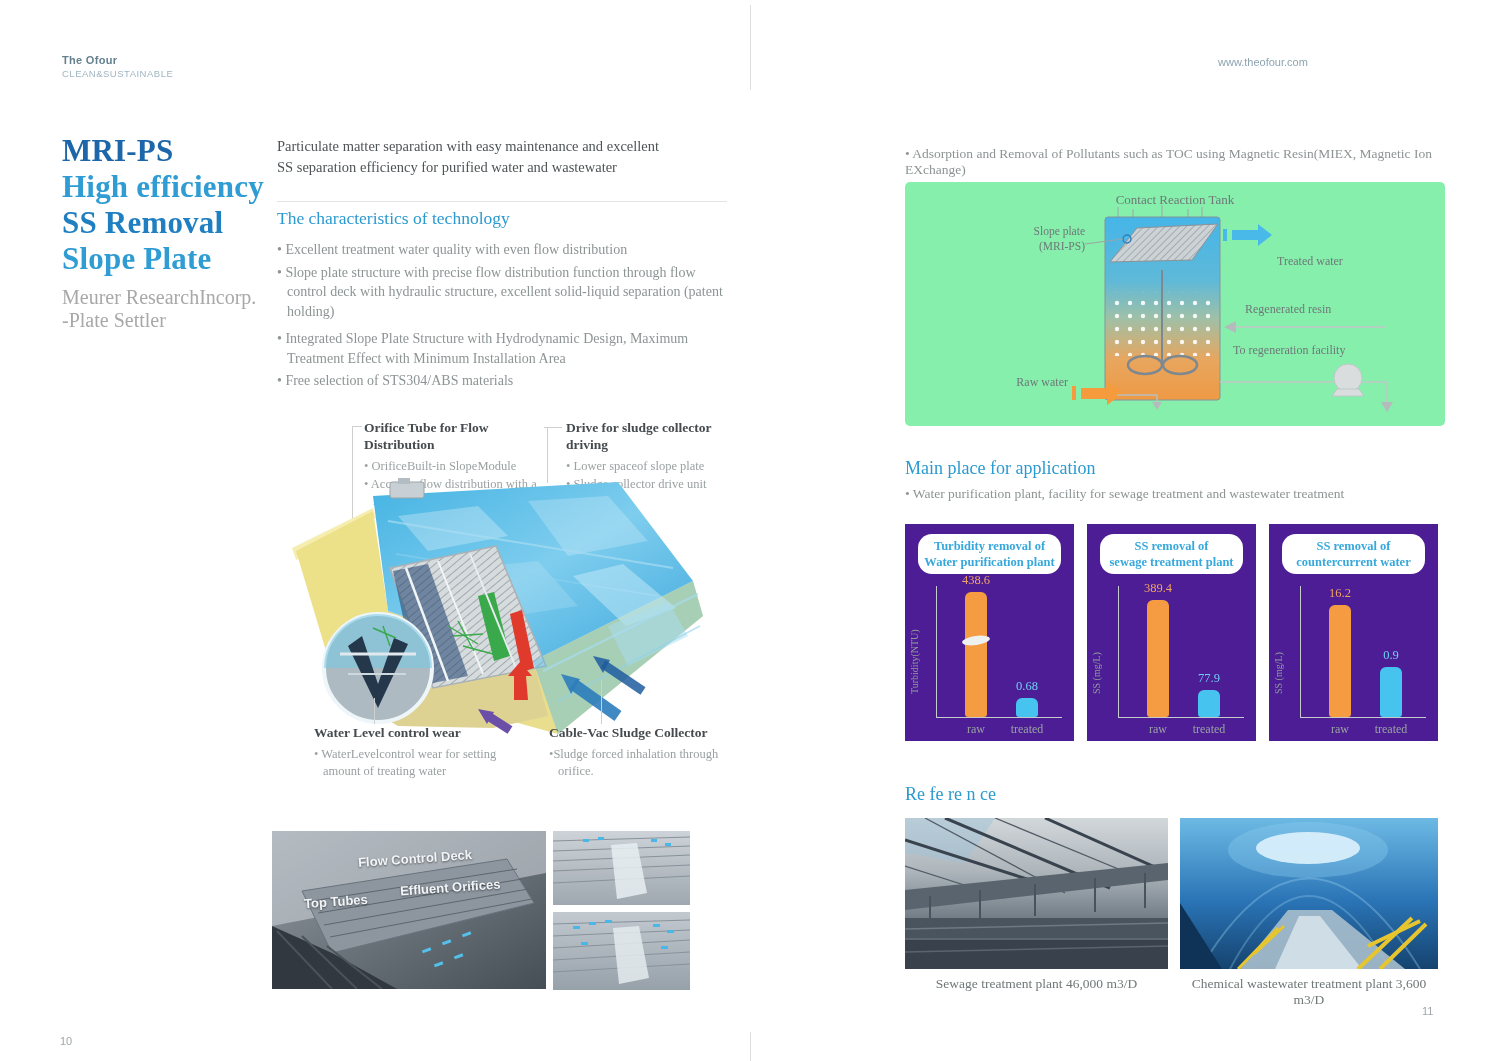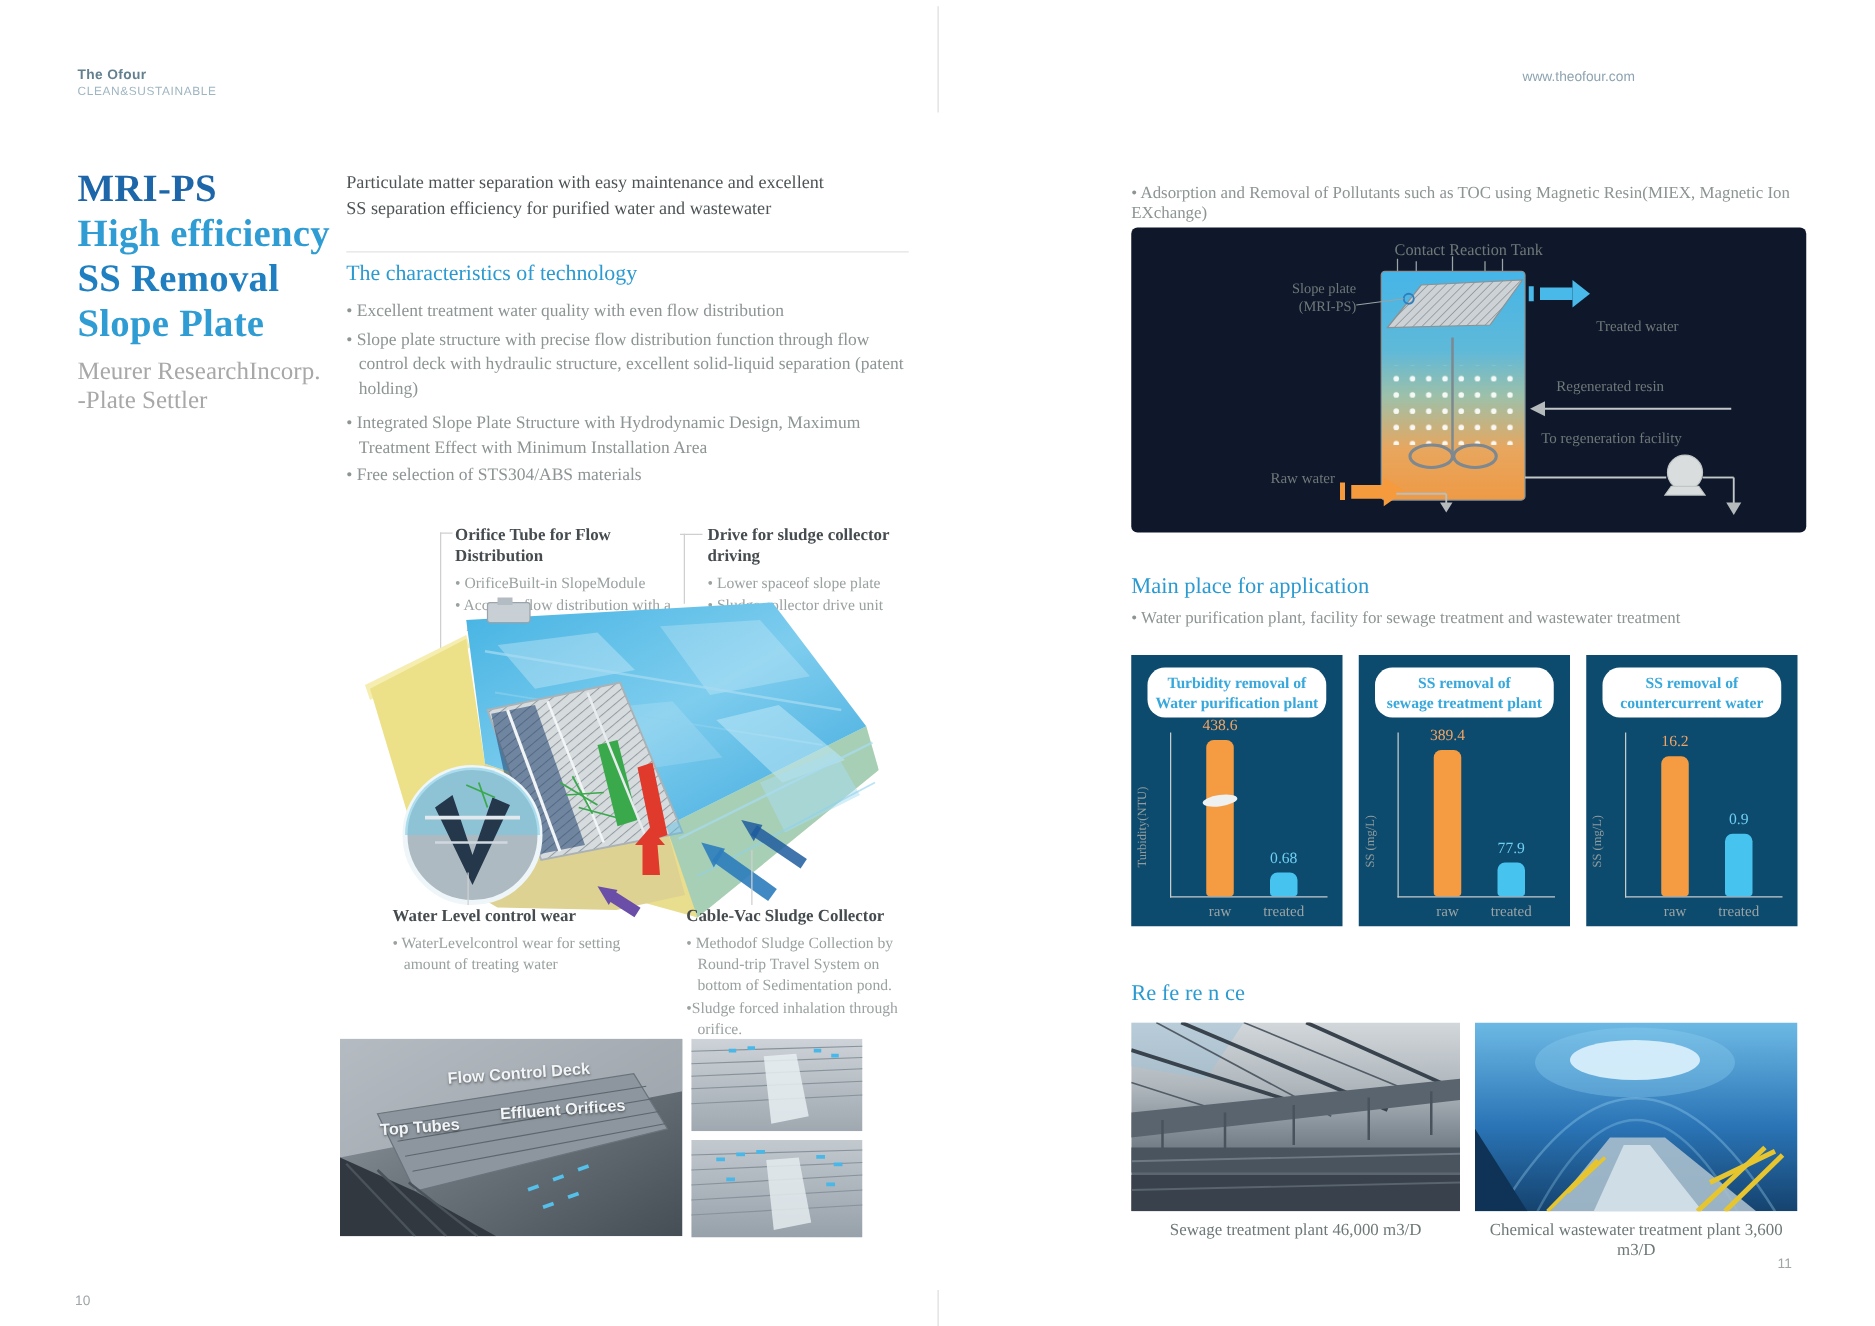--- a/index.html
+++ b/index.html
@@ -28,25 +28,25 @@
   .callout ul{list-style:none;margin:5px 0 0 0;padding:0;font-size:12.5px;line-height:17px;color:#9aa1a1;}
   .callout li{padding-left:9px;text-indent:-9px;margin-bottom:1px;}
   .cline{background:#cfcfcf;}
   
   .photo-label{position:absolute;font-family:"Liberation Sans",sans-serif;font-weight:bold;
     font-size:13px;color:#f2f5f7;text-shadow:0 1px 2px rgba(0,0,0,.5);transform:rotate(-4deg);}
   .caption{top:976px;text-align:center;font-size:13.5px;color:#6e7878;}
   .pagenum{top:1005px;font-size:11px;color:#a0a6a8;}
   
   .top-bullet{left:905px;top:146px;width:575px;font-size:13.5px;color:#8d9494;}
-  .panel{left:905px;top:182px;width:540px;height:244px;background:#0f172a;border-radius:5px;}
+  .panel{left:905px;top:182px;width:540px;height:244px;background:#86efac;border-radius:5px;}
   .panel .lbl{position:absolute;font-size:12px;color:#6e7878;line-height:15px;}
   .app-bullet{left:905px;top:486px;width:560px;font-size:13.5px;color:#8d9494;}
   
-  .chart-card{position:absolute;top:524px;width:169px;height:217px;background:#0c4a6e;}
+  .chart-card{position:absolute;top:524px;width:169px;height:217px;background:#4c1d95;}
   .chart-pill{position:absolute;left:13px;top:10px;width:143px;height:40px;background:#fff;border-radius:14px;
      display:flex;flex-direction:column;justify-content:center;text-align:center;
      font-size:12.5px;line-height:16px;color:#37a8dc;font-weight:bold;}
   .chart-ylabel{position:absolute;left:4px;top:70px;height:100px;display:flex;align-items:center;
      writing-mode:vertical-rl;transform:rotate(180deg);font-size:10px;color:#939c9c;}
   .yaxis{position:absolute;left:31px;top:62px;width:1px;height:132px;background:#c6cbcb;}
   .xaxis{position:absolute;left:31px;top:193px;width:126px;height:1px;background:#c6cbcb;}
   .bar{position:absolute;bottom:24px;width:22px;border-radius:6px 6px 3px 3px;}
   .bar-raw{left:60px;} .bar-treated{left:111px;}
   .bar-break{position:absolute;top:44px;left:-3px;right:-3px;height:9px;background:#eff1f0;
@@ -179,21 +179,20 @@
   <div class="abs cline" style="left:601px;top:680px;width:1px;height:44px;"></div>
   <div class="abs callout" style="left:314px;top:724px;width:195px;">
     <div class="callout-title">Water Level control wear</div>
     <ul>
         <li>• WaterLevelcontrol wear for setting amount of treating water</li>
       </ul>
   </div>
   <div class="abs callout" style="left:549px;top:724px;width:190px;">
     <div class="callout-title">Cable-Vac Sludge Collector</div>
     <ul>
-      <li>• Methodof Sludge Collection by Round-trip Travel System on bottom of Sedimentation pond.</li>
       <li>•Sludge forced inhalation through orifice.</li>
     </ul>
   </div>
 
   <div class="abs" style="left:272px;top:831px;width:274px;height:158px;">
     <svg width="274" height="158" viewBox="0 0 274 158">
       <defs>
         <linearGradient id="ph1" x1="0" y1="0" x2="1" y2="1">
           <stop offset="0" stop-color="#9aa1a8"></stop>
             <stop offset=".5" stop-color="#6b737b"></stop>

